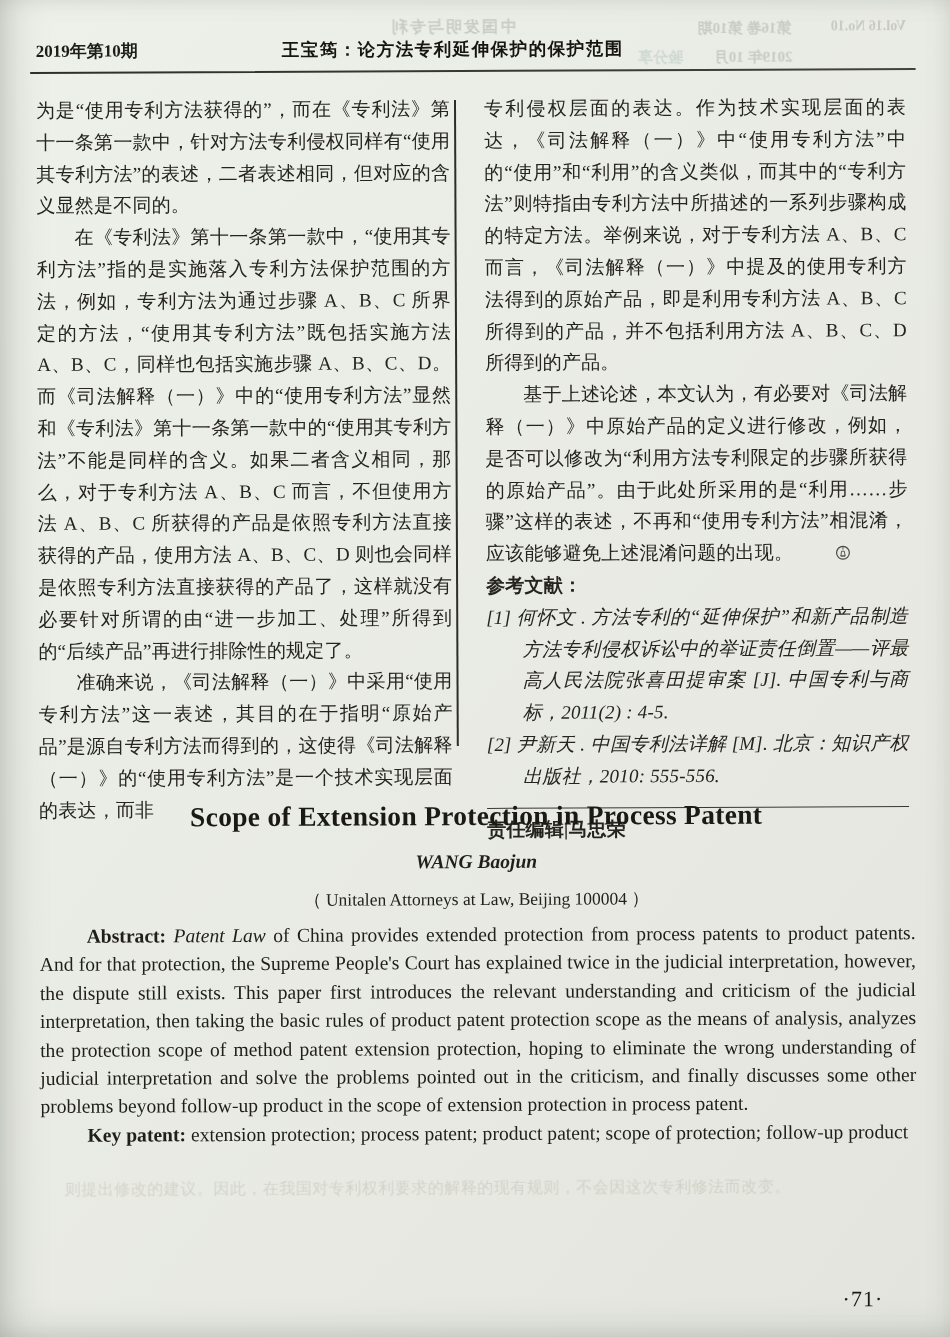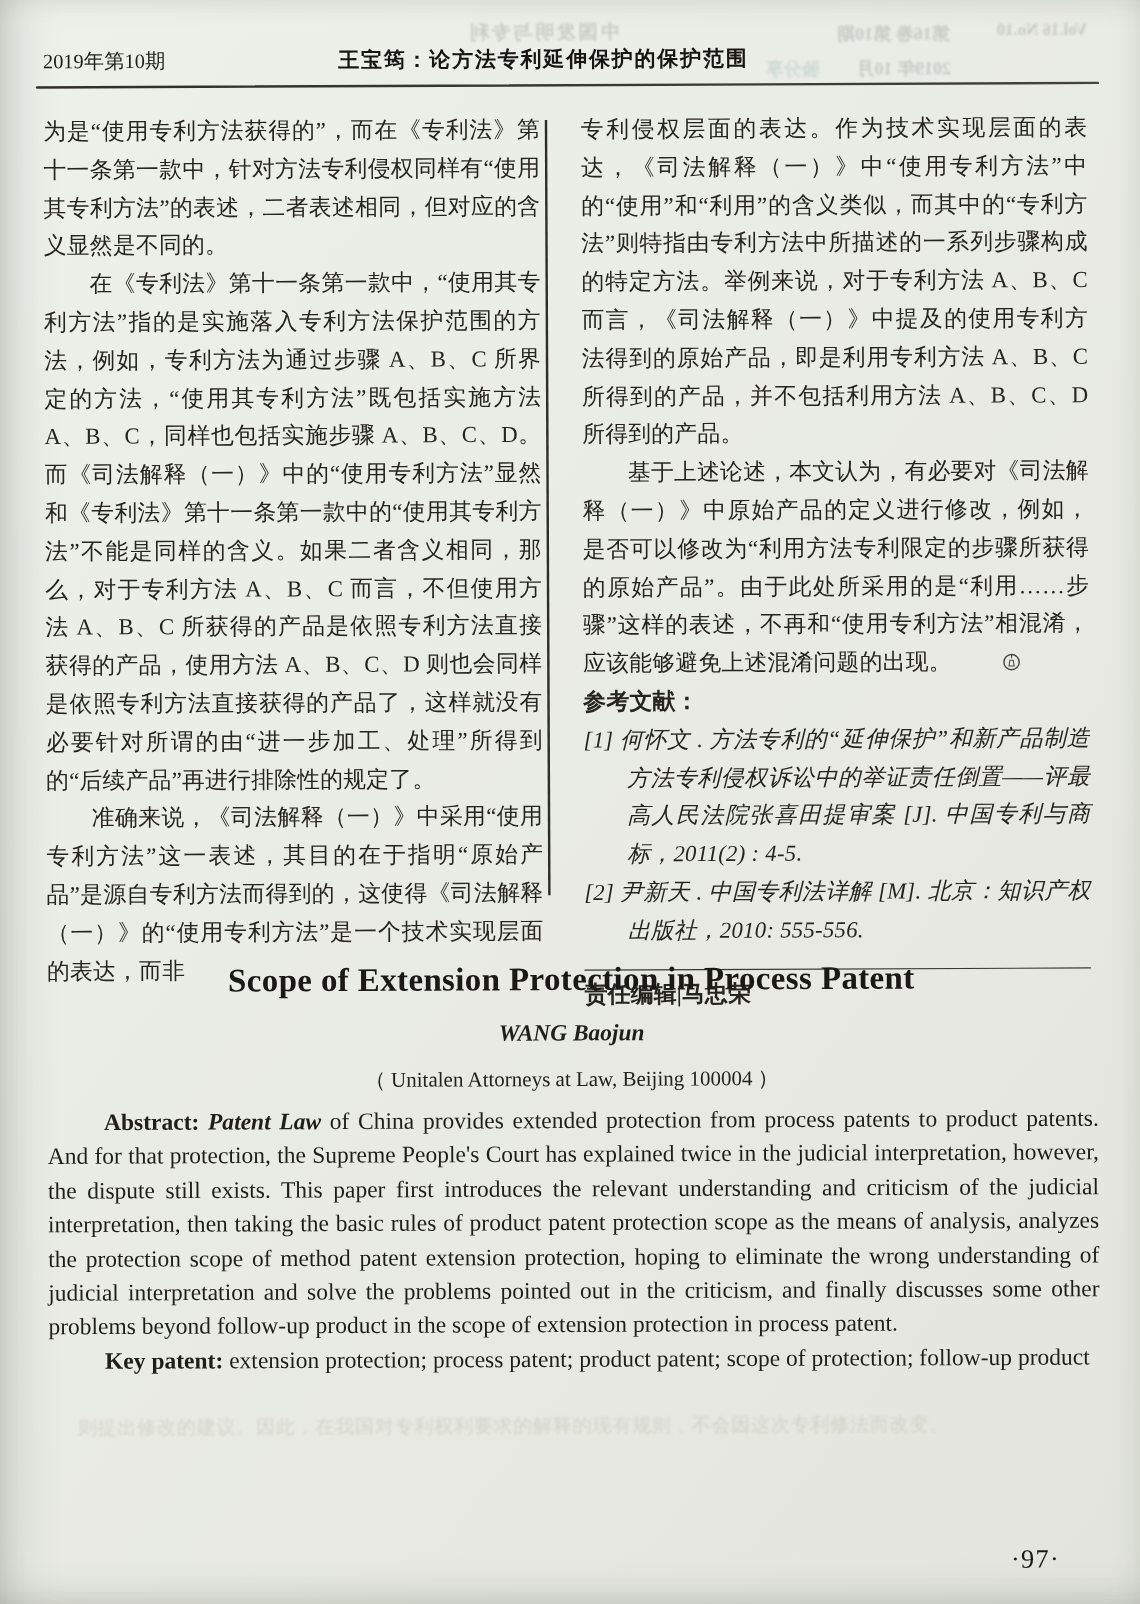--- a/index.html
+++ b/index.html
@@ -27,21 +27,21 @@
   }
   .bleed.plain{transform:none;color:rgba(150,135,122,.42);font-weight:400;}
   .bl-volissue{left:700px;top:20px;font-size:15px;}
   .bl-journal{left:392px;top:17px;font-size:16px;letter-spacing:2px;}
   .bl-volen{left:833px;top:20px;font-size:14px;font-family:"Liberation Serif",serif;}
   .bl-date{left:716px;top:49px;font-size:15px;}
   .bl-share{left:640px;top:49px;font-size:15px;color:rgba(120,160,150,.45);}
   .bl-bottom{left:62px;top:1178px;font-size:16px;letter-spacing:.5px;}
 
   
-  .hdr-issue{position:absolute;left:38px;top:38px;font-size:17px;color:#1f1d19;}
+  .hdr-issue{position:absolute;left:38px;top:38px;font-size:17px;color:#1f1d19;font-weight:bold;}
   .hdr-title{position:absolute;left:0;right:40px;top:37px;text-align:center;
     font-size:17.5px;font-weight:700;letter-spacing:1.5px;color:#171511;}
   .hdr-rule{position:absolute;left:32px;right:32px;top:70px;height:2.4px;
     background:linear-gradient(90deg,#302e2a,#3a3833 55%,#44423c);border-radius:1px;}
 
   
   .col{position:absolute;top:93px;}
   .col-left{left:38px;width:414px;}
   .col-right{left:486px;width:422px;}
   .col p{margin:0;font-size:19px;line-height:31.8px;text-align:justify;
@@ -62,21 +62,21 @@
     font-size:27.5px;font-weight:700;letter-spacing:.3px;color:#1b1915;}
   .en-author{position:absolute;left:0;right:0;top:851px;text-align:center;
     font-size:19.5px;font-weight:700;font-style:italic;color:#211f1a;}
   .en-affil{position:absolute;left:0;right:0;top:887px;text-align:center;
     font-size:17.5px;color:#24221c;}
   .en-block{position:absolute;left:38px;width:876px;top:921px;
     font-size:19.6px;line-height:28.4px;text-align:justify;color:#201e19;}
   .en-block p{margin:0;}
   .en-block p.first-line-indent{text-indent:2.4em;}
   .b{font-weight:700;font-family:Liberation Serif, serif;}
-  .i{font-style:italic;font-weight:bold;}
+  .i{font-style:italic;}
 
   .pageno{position:absolute;right:70px;top:1288px;font-size:22px;letter-spacing:1px;color:#1b1915;}
 </style>
 </head>
 <body>
 
 <div class="page">
   <div class="content">
 
     <div class="bleed bl-volissue">第16卷 第10期</div>
@@ -115,16 +115,16 @@
 
     <div class="en-title">Scope of Extension Protection in Process Patent</div>
     <div class="en-author">WANG Baojun</div>
     <div class="en-affil">（ Unitalen Attorneys at Law, Beijing 100004 ）</div>
 
     <div class="en-block">
       <p class="first-line-indent"><span class="b">Abstract: </span><span class="i">Patent Law</span><span> of China provides extended protection from process patents to product patents. And for that protection, the Supreme People's Court has explained twice in the judicial interpretation, however, the dispute still exists. This paper first introduces the relevant understanding and criticism of the judicial interpretation, then taking the basic rules of product patent protection scope as the means of analysis, analyzes the protection scope of method patent extension protection, hoping to eliminate the wrong understanding of judicial interpretation and solve the problems pointed out in the criticism, and finally discusses some other problems beyond follow-up product in the scope of extension protection in process patent.</span></p>
       <p class="first-line-indent"><span class="b">Key patent: </span><span>extension protection; process patent; product patent; scope of protection; follow-up product</span></p>
     </div>
 
-    <div class="pageno">·97·</div>
+    <div class="pageno">·71·</div>
 
   </div>
 </div>
 
 </body></html>

